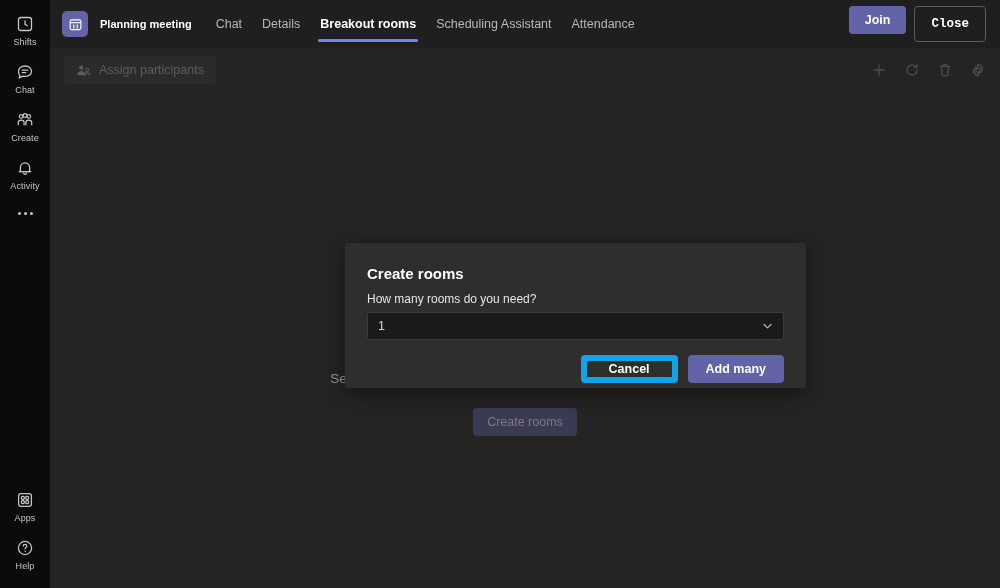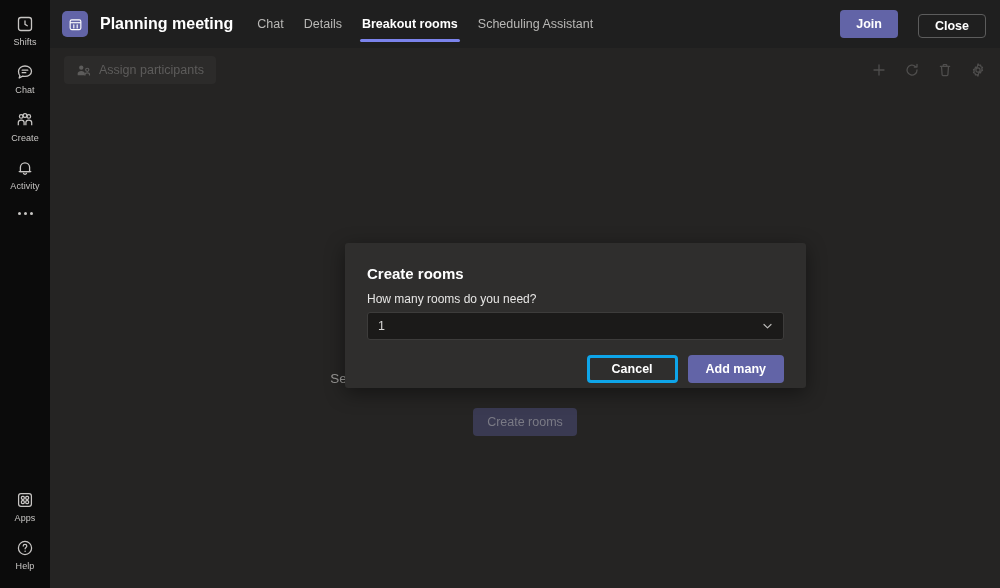--- a/index.html
+++ b/index.html
@@ -62,46 +62,46 @@
     position: relative;
   }
   .meet-icon {
     width: 26px; height: 26px; border-radius: 5px;
     background: #6264a7;
     display: flex; align-items: center; justify-content: center;
     flex: 0 0 26px;
   }
   .meet-icon svg { width: 15px; height: 15px; display: block; }
   .meet-title {
-    font-size: 16px; font-weight: bold; color: #ffffff;
+    font-size: 11px; font-weight: bold; color: #ffffff;
     margin-left: 12px; white-space: nowrap;
   }
   .tabs { display: flex; align-items: flex-end; height: 48px; margin-left: 14px; }
   .tab {
     position: relative; height: 48px;
     display: flex; align-items: center;
     padding: 0 10px;
     font-size: 12.5px; color: #b9b8b6; white-space: nowrap; cursor: pointer;
   }
   .tab.active { color: #ffffff; font-weight: bold; }
   .tab.active::after {
     content: ""; position: absolute; left: 8px; right: 8px; bottom: 6px;
     height: 3px; background: #7b83eb; border-radius: 2px;
   }
-  .header-actions { margin-left: auto; display: flex; align-items: flex-end; gap: 20px; }
+  .header-actions { margin-left: auto; display: flex; align-items: flex-start; gap: 8px; }
   .btn-join {
     background: #6264a7; color: #fff; border: none; border-radius: 4px;
     font-size: 12.5px; font-weight: bold; padding: 0 16px; height: 28px;
     cursor: pointer; font-family: inherit;
   }
   .btn-close {
     background: transparent; color: #ffffff;
     border: 1px solid #5c5c5c; border-radius: 4px;
-    font-size: 12.5px; font-weight: bold; padding: 0 16px; height: 24px;
-    cursor: pointer; font-family: Liberation Sans, sans-serif;
+    font-size: 12.5px; font-weight: bold; padding: 0 16px; height: 36px;
+    cursor: pointer; font-family: Liberation Mono, monospace;
   }
 
   
   .toolbar {
     height: 44px; flex: 0 0 44px;
     display: flex; align-items: center;
     padding: 0 14px 0 14px;
     background: #252423;
   }
   .assign-btn {
@@ -203,21 +203,21 @@
     position: absolute; right: 9px; top: 50%; transform: translateY(-50%);
     width: 13px; height: 13px; display:block;
   }
   .select-chev svg { width: 13px; height: 13px; display: block; }
   .modal-actions {
     display: flex; justify-content: flex-end; gap: 10px;
     margin-top: 15px;
   }
   .btn-cancel {
     background: transparent; color: #ffffff;
-    border: 3px solid #0ea5e9; border-radius: 4px;
+    border: 6px solid #0ea5e9; border-radius: 4px;
     height: 28px; padding: 0 22px;
     font-size: 12.5px; font-weight: bold; font-family: inherit; cursor: pointer;
   }
   .btn-add {
     background: #6264a7; color: #ffffff;
     border: none; border-radius: 4px;
     height: 28px; padding: 0 18px;
     font-size: 12.5px; font-weight: bold; font-family: inherit; cursor: pointer;
   }
 </style>
@@ -326,20 +326,23 @@
         </div>
         <div class="tab">
           <span>Details</span>
         </div>
         <div class="tab active">
           <span>Breakout rooms</span>
         </div>
         <div class="tab">
           <span>Scheduling Assistant</span>
         </div>
+        <div class="tab">
+          <span>Attendance</span>
+        </div>
       </div>
 
       <div class="header-actions">
         <button class="btn-join">Join</button>
         <button class="btn-close">Close</button>
       </div>
     </div>
 
     <div class="toolbar">
       <button class="assign-btn">

